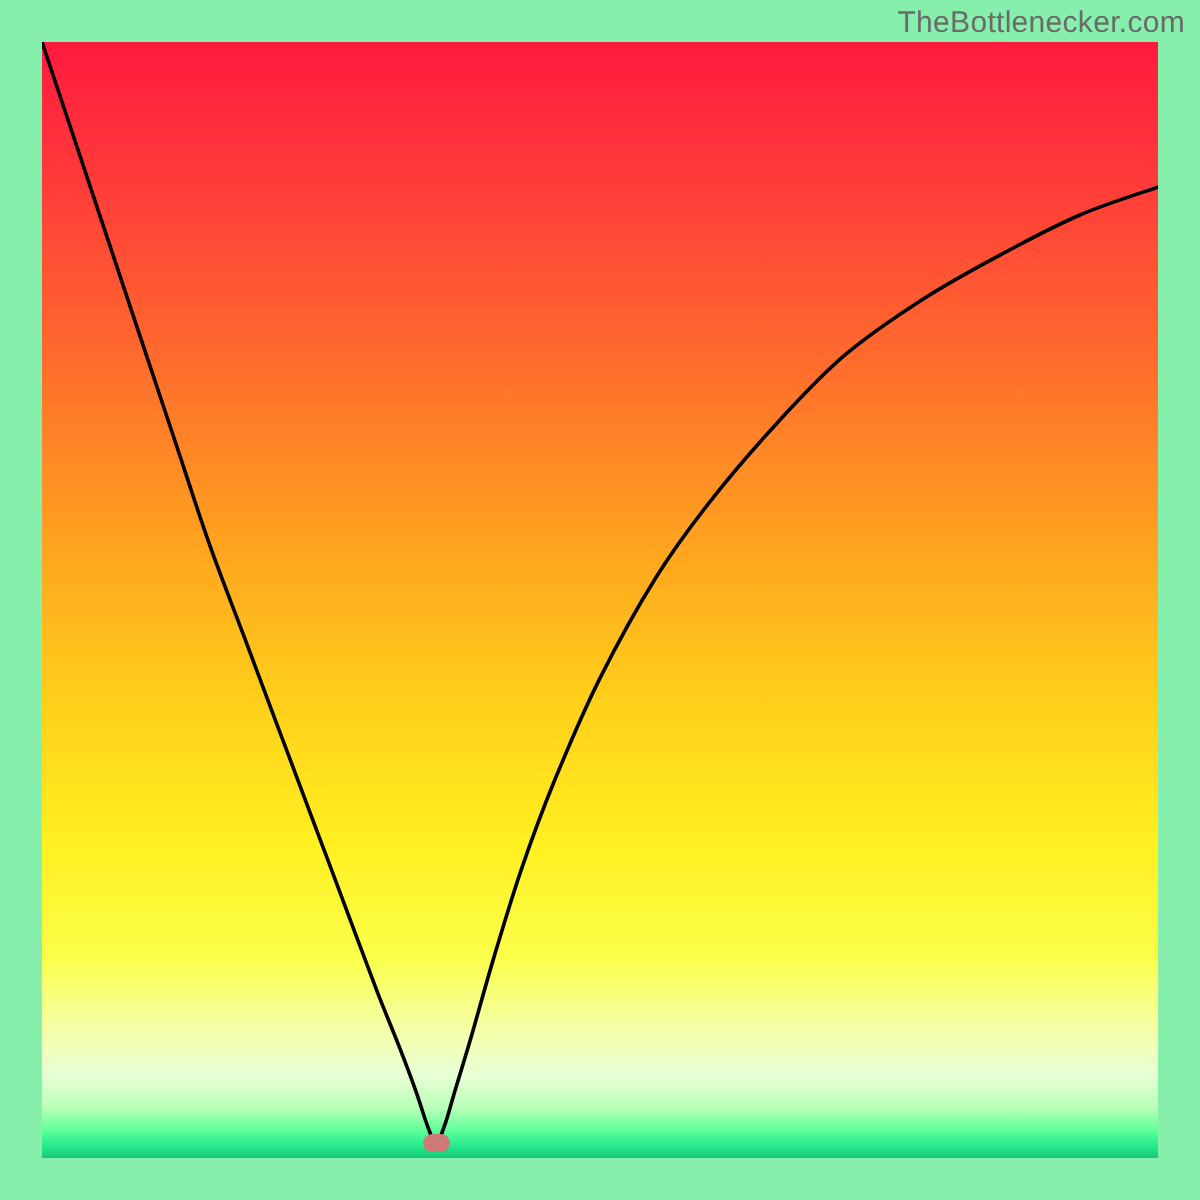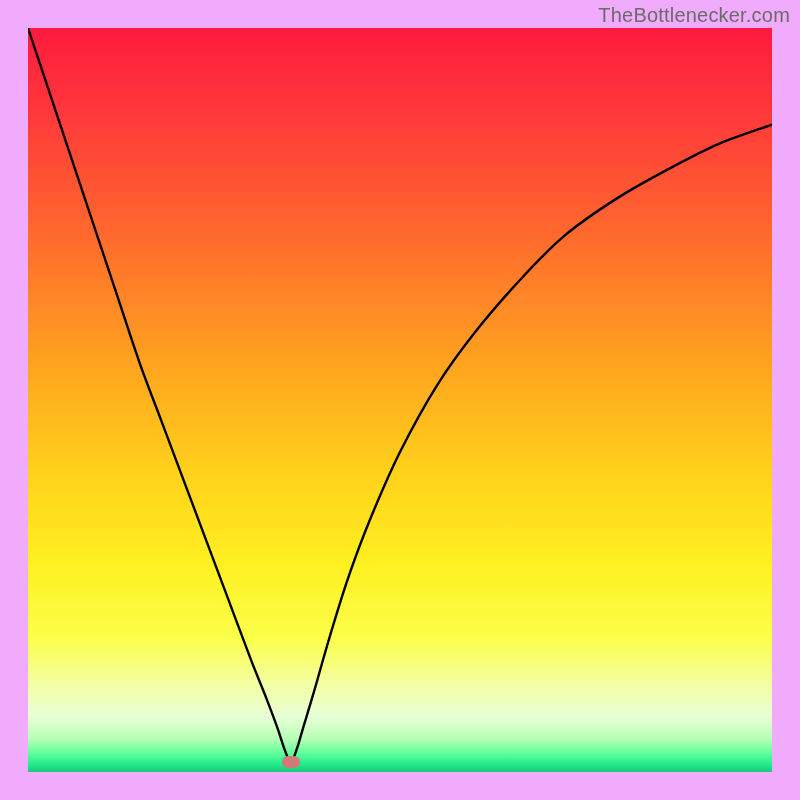--- a/index.html
+++ b/index.html
@@ -8,21 +8,21 @@
     width: 800px;
     height: 800px;
     background: #000;
     overflow: hidden;
     font-family: Arial, Helvetica, sans-serif;
   }
   .stage {
     position: relative;
     width: 800px;
     height: 800px;
-    background: #f0abfc;
+    background: #86efac;
   }
   .plot-area {
     position: absolute;
     left: 28px;
     top: 28px;
     width: 744px;
     height: 744px;
   }
   .gradient-bg {
     position: absolute;

